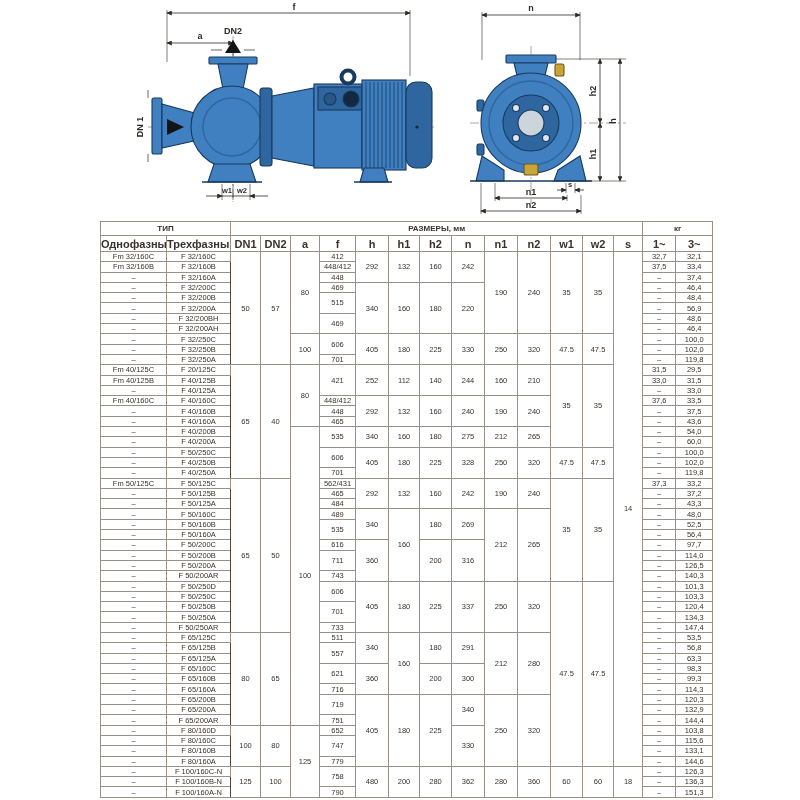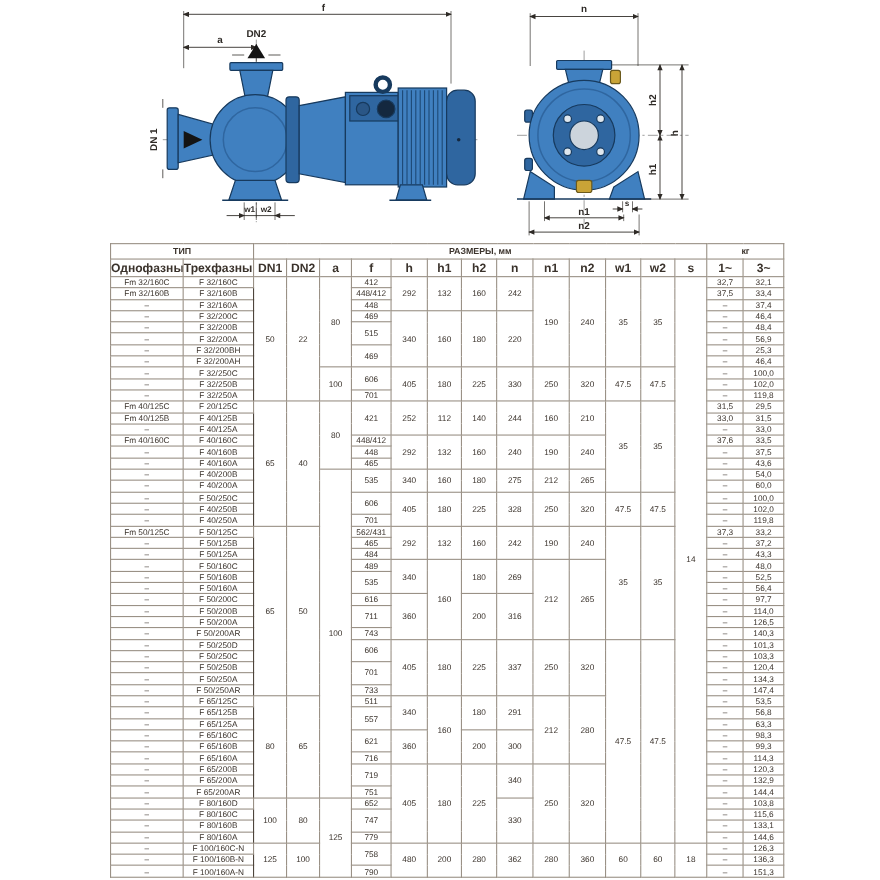--- a/index.html
+++ b/index.html
@@ -240,21 +240,21 @@
             <th>s</th>
             <th class="vthick">1~</th>
             <th>3~</th>
           </tr>
       </thead>
       <tbody>
           <tr>
             <td class="name sec">Fm 32/160C</td>
             <td class="name sec">F 32/160C</td>
             <td rowspan="11" class="vthick sec">50</td>
-            <td rowspan="11" class="sec">22</td>
+            <td rowspan="11" class="sec">57</td>
             <td rowspan="8" class="sec">80</td>
             <td class="sec">412</td>
             <td rowspan="3" class="sec">292</td>
             <td rowspan="3" class="sec">132</td>
             <td rowspan="3" class="sec">160</td>
             <td rowspan="3" class="sec">242</td>
             <td rowspan="8" class="sec">190</td>
             <td rowspan="8" class="sec">240</td>
             <td rowspan="8" class="sec">35</td>
             <td rowspan="8" class="sec">35</td>
@@ -298,21 +298,21 @@
             <td class="name">–</td>
             <td class="name">F 32/200A</td>
             <td class="kg vthick">–</td>
             <td class="kg">56,9</td>
           </tr>
           <tr>
             <td class="name">–</td>
             <td class="name">F 32/200BH</td>
             <td rowspan="2">469</td>
             <td class="kg vthick">–</td>
-            <td class="kg">25,3</td>
+            <td class="kg">48,6</td>
           </tr>
           <tr>
             <td class="name">–</td>
             <td class="name">F 32/200AH</td>
             <td class="kg vthick">–</td>
             <td class="kg">46,4</td>
           </tr>
           <tr>
             <td class="name">–</td>
             <td class="name">F 32/250C</td>

